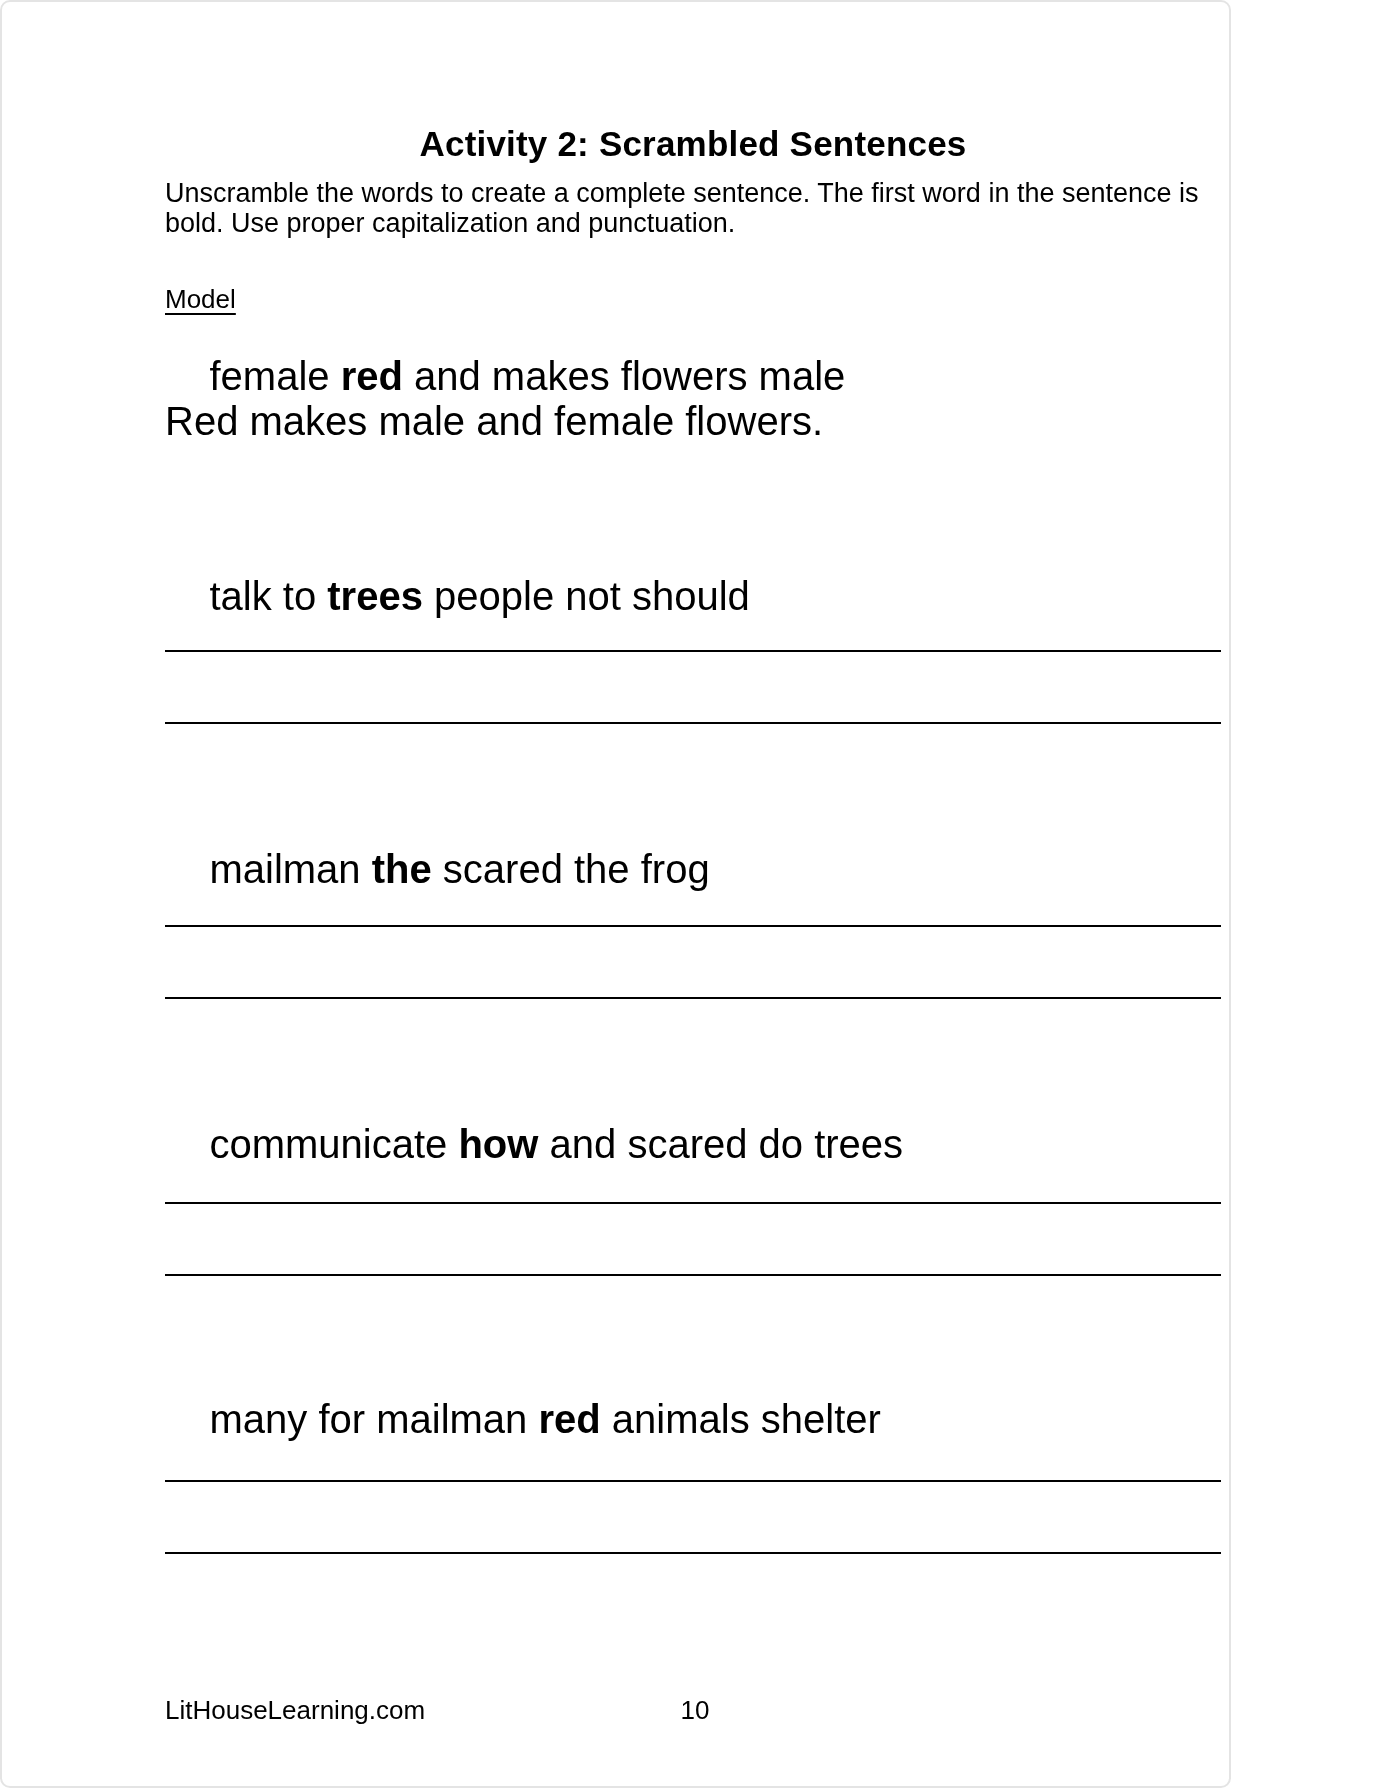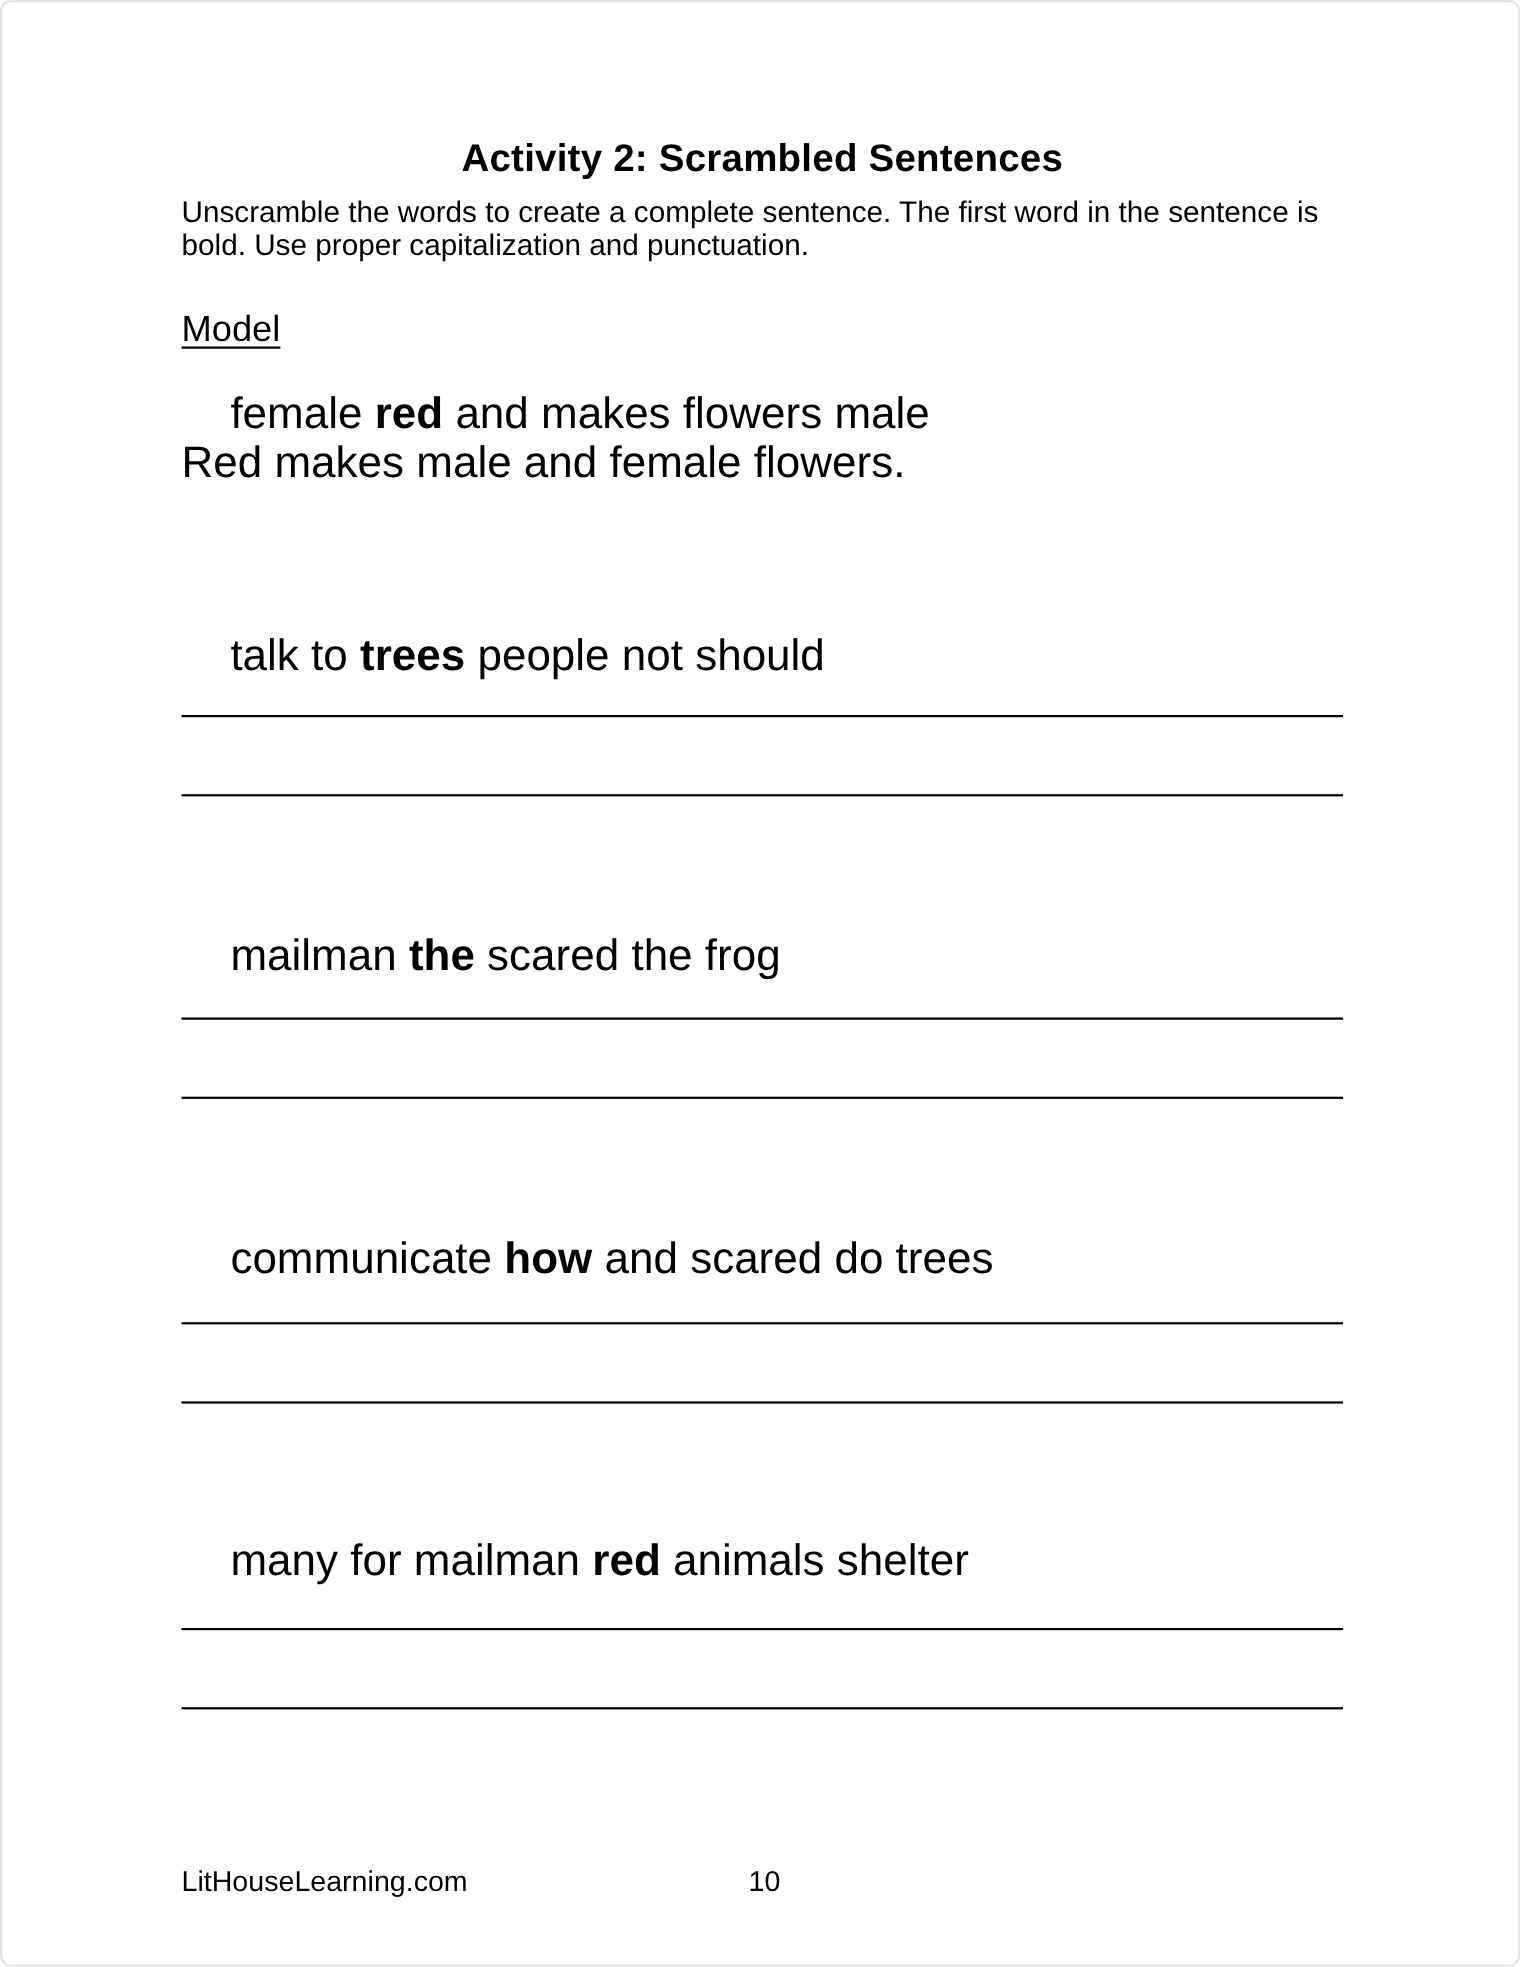--- a/index.html
+++ b/index.html
@@ -4,21 +4,21 @@
 <style>
   html, body {
     margin: 0;
     padding: 0;
     background: #ffffff;
     font-family: "Liberation Sans", "DejaVu Sans", sans-serif;
     color: #000000;
   }
   .page {
     position: relative;
-    width: 1382px;
+    width: 1231px;
     height: 1788px;
     box-sizing: border-box;
     background: #ffffff;
     border: 2px solid #e4e4e4;
     border-radius: 10px;
     overflow: hidden;
   }
   .abs { position: absolute; }
   .doc-title {
     top: 120px;
@@ -34,21 +34,21 @@
     top: 176px;
     left: 163px;
     width: 1056px;
     font-size: 27px;
     line-height: 30px;
     font-weight: 400;
   }
   .model-label {
     top: 277px;
     left: 163px;
-    font-size: 33px;
+    font-size: 26px;
     line-height: 40px;
     text-decoration: underline;
     text-underline-offset: 5px;
     text-decoration-thickness: 2px;
   }
   .body-line {
     left: 163px;
     width: 1056px;
     font-size: 40px;
     line-height: 40px;

